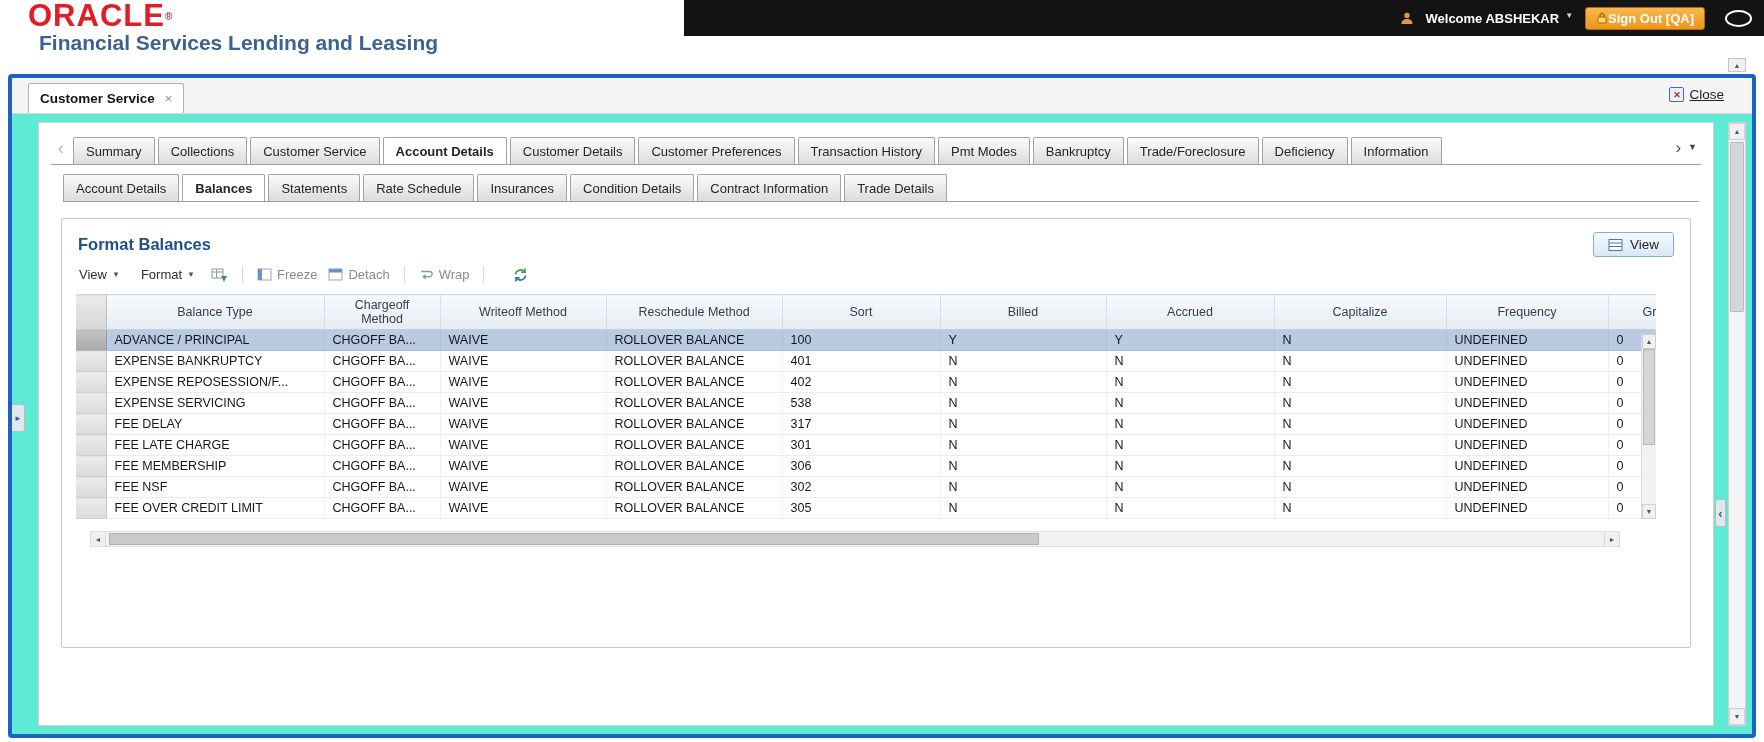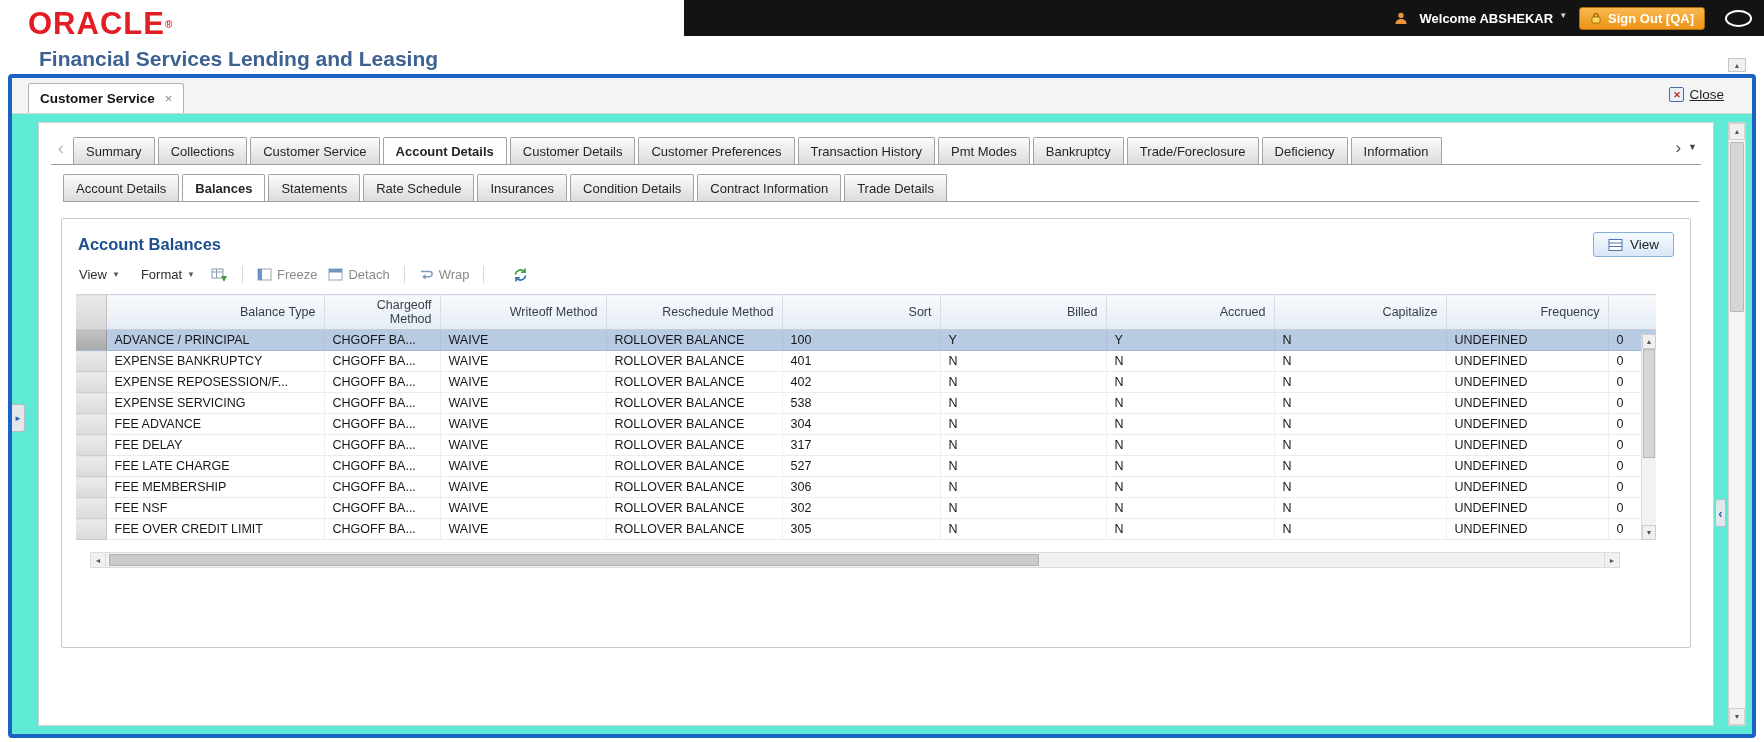--- a/index.html
+++ b/index.html
@@ -8,34 +8,34 @@
     position: relative;
     background: #ffffff;
     font-family: "Liberation Sans", sans-serif;
     cursor: default;
   }
   [data-interactable="true"] { cursor: pointer; }
 
   
   .app-header { position: absolute; top: 0; left: 0; right: 0; height: 72px; background: #fff; }
   .logo-block { position: absolute; left: 28px; top: 2px; }
-  .logo-line { line-height: 44px; }
+  .logo-line { line-height: 28px; }
   .logo-text { font-size: 31px; font-weight: bold; color: #e21d24; letter-spacing: 1px; }
   .logo-reg { font-size: 10px; color: #e21d24; vertical-align: super; font-weight: bold; }
   .subtitle { margin: -4px 0 0 11px; font-size: 21px; font-weight: bold; color: #3d6191; }
 
   .top-bar {
     position: absolute; top: 0; right: 0; width: 1080px; height: 36px;
     background: #131313; display: flex; align-items: center; justify-content: flex-end;
     gap: 12px; padding-right: 12px;
   }
   .welcome-menu { display: flex; align-items: flex-start; gap: 6px; color: #fff; font-size: 13px; font-weight: bold; }
   .welcome-menu .caret { font-size: 8px; color: #d8d8d8; }
   .signout-btn {
-    display: flex; align-items: center; gap: 6px;
+    display: flex; align-items: center; 
     background: linear-gradient(#f8b84e, #ef9416);
     border: 1px solid #a96d0e; border-radius: 3px;
     padding: 3px 10px; color: #fff; font-size: 13px; font-weight: bold;
     font-family: "Liberation Sans", sans-serif;
     margin-right: 8px;
   }
   .oval-icon { width: 27px; height: 17px; border: 2px solid #fff; border-radius: 50%; }
 
   
   .outer-scroll-up {
@@ -131,21 +131,21 @@
   .tb-sep { width: 1px; height: 17px; background: #d8d8d8; margin: 0 3px; }
   .tb-icon { display: flex; align-items: center; }
 
   
   .table-wrap { position: relative; margin: 2px 0 0 14px; width: 1580px; overflow: hidden; }
   table.balances { table-layout: fixed; width: 1622px; border-collapse: collapse; font-size: 12.5px; }
   table.balances thead th {
     background: linear-gradient(#f8fafc, #e5ecf4);
     border-top: 1px solid #cdd6e0; border-bottom: 1px solid #c4cedb; border-right: 1px solid #d7dee7;
     height: 23px; padding: 3px 8px; font-weight: normal; color: #323f4c;
-    text-align: right; vertical-align: middle; white-space: normal; overflow: hidden;
+    text-align: center; vertical-align: middle; white-space: normal; overflow: hidden;
   }
   table.balances thead th.handle-col { background: linear-gradient(#eaeaea, #d7d7d7); border-right: 1px solid #c2c2c2; }
   table.balances tbody td {
     padding: 3px 8px; height: 21px;
     border-bottom: 1px solid #ececec; border-right: 1px solid #f0f0f0;
     color: #14181c; white-space: nowrap; overflow: hidden;
   }
   table.balances tbody td.handle {
     background: linear-gradient(#ececec, #dadada);
     border-right: 1px solid #c6c6c6; border-bottom: 1px solid #cfcfcf;
@@ -285,21 +285,21 @@
             <div class="tab" data-interactable="true">Rate Schedule</div>
             <div class="tab" data-interactable="true">Insurances</div>
             <div class="tab" data-interactable="true">Condition Details</div>
             <div class="tab" data-interactable="true">Contract Information</div>
             <div class="tab" data-interactable="true">Trade Details</div>
           </div>
       </div>
 
       <div class="panel" data-interactable="false">
         <div class="panel-header" data-interactable="false">
-          <span class="panel-title" data-interactable="false">Account Balances</span>
+          <span class="panel-title" data-interactable="false">Format Balances</span>
           <button class="view-btn" data-interactable="true">
             <span class="tb-icon" data-interactable="false">
               <svg width="15" height="14" viewBox="0 0 15 14">
                   <rect x="1" y="1.5" width="13" height="11" fill="#fff" stroke="#4a77b4"></rect>
                   <line x1="1" y1="5" x2="14" y2="5" stroke="#4a77b4"></line>
                   <line x1="1" y1="8.5" x2="14" y2="8.5" stroke="#4a77b4"></line>
                 </svg>
             </span>
             <span data-interactable="false">View</span>
           </button>
@@ -440,51 +440,38 @@
                   <td data-interactable="false">ROLLOVER BALANCE</td>
                   <td data-interactable="false">538</td>
                   <td data-interactable="false">N</td>
                   <td data-interactable="false">N</td>
                   <td data-interactable="false">N</td>
                   <td data-interactable="false">UNDEFINED</td>
                   <td data-interactable="false">0</td>
                 </tr>
                 <tr data-interactable="true">
                   <td class="handle" data-interactable="true"></td>
-                  <td data-interactable="false">FEE ADVANCE</td>
-                  <td data-interactable="false">CHGOFF BA...</td>
-                  <td data-interactable="false">WAIVE</td>
-                  <td data-interactable="false">ROLLOVER BALANCE</td>
-                  <td data-interactable="false">304</td>
-                  <td data-interactable="false">N</td>
-                  <td data-interactable="false">N</td>
-                  <td data-interactable="false">N</td>
-                  <td data-interactable="false">UNDEFINED</td>
-                  <td data-interactable="false">0</td>
-                </tr>
-                <tr data-interactable="true">
-                  <td class="handle" data-interactable="true"></td>
                   <td data-interactable="false">FEE DELAY</td>
                   <td data-interactable="false">CHGOFF BA...</td>
                   <td data-interactable="false">WAIVE</td>
                   <td data-interactable="false">ROLLOVER BALANCE</td>
                   <td data-interactable="false">317</td>
                   <td data-interactable="false">N</td>
                   <td data-interactable="false">N</td>
                   <td data-interactable="false">N</td>
                   <td data-interactable="false">UNDEFINED</td>
                   <td data-interactable="false">0</td>
                 </tr>
                 <tr data-interactable="true">
                   <td class="handle" data-interactable="true"></td>
                   <td data-interactable="false">FEE LATE CHARGE</td>
                   <td data-interactable="false">CHGOFF BA...</td>
                   <td data-interactable="false">WAIVE</td>
                   <td data-interactable="false">ROLLOVER BALANCE</td>
-                  <td data-interactable="false">527</td>
+                  <td data-interactable="false">301</td>
                   <td data-interactable="false">N</td>
                   <td data-interactable="false">N</td>
                   <td data-interactable="false">N</td>
                   <td data-interactable="false">UNDEFINED</td>
                   <td data-interactable="false">0</td>
                 </tr>
                 <tr data-interactable="true">
                   <td class="handle" data-interactable="true"></td>
                   <td data-interactable="false">FEE MEMBERSHIP</td>
                   <td data-interactable="false">CHGOFF BA...</td>

